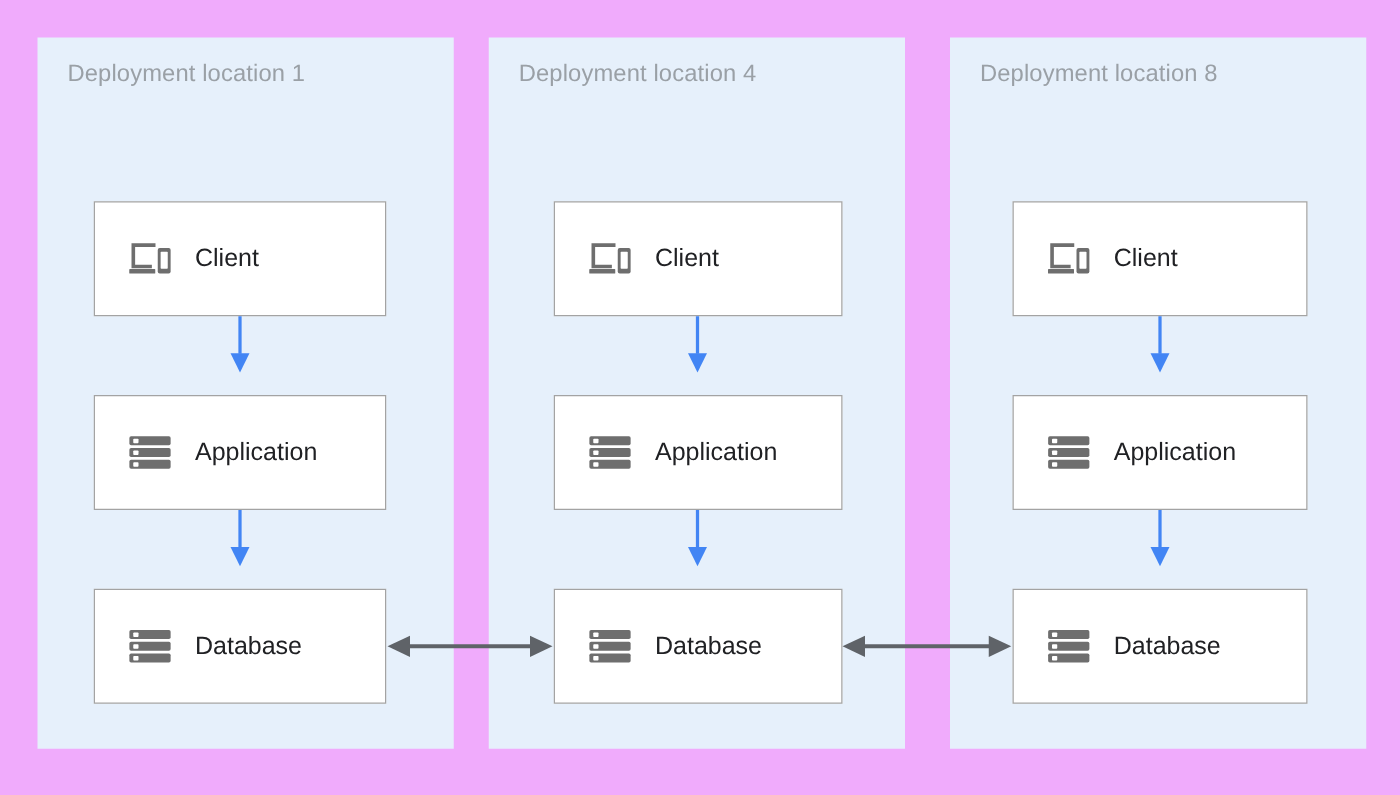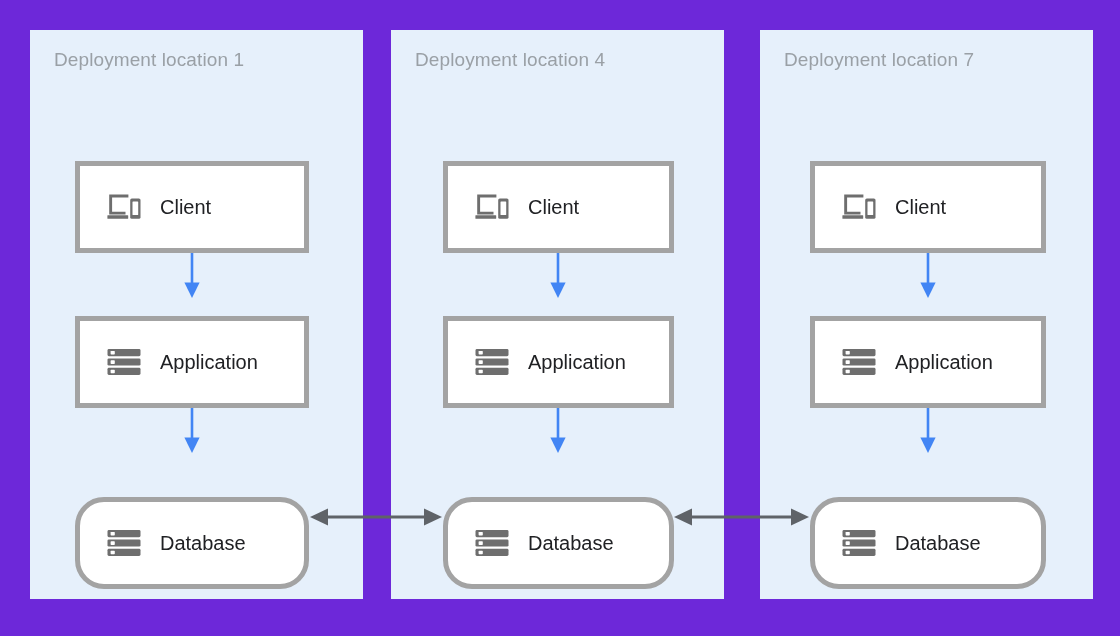--- a/index.html
+++ b/index.html
@@ -9,21 +9,21 @@
     background: #ffffff;
   }
   body {
     font-family: "Liberation Sans", sans-serif;
     -webkit-font-smoothing: antialiased;
   }
   #canvas {
     position: relative;
     width: 1120px;
     height: 636px;
-    background: #6d28d9;
+    background: #f0abfc;
     overflow: hidden;
   }
 
   
   .panel {
     position: absolute;
     top: 30px;
     height: 569px;
     background: #e6f0fb;
     box-sizing: border-box;
@@ -41,28 +41,28 @@
     color: #9aa0a6;
     letter-spacing: 0.1px;
     white-space: nowrap;
   }
 
   
   .node {
     position: absolute;
     box-sizing: border-box;
     background: #ffffff;
-    border: 5px solid #a3a3a3;
+    border: 1px solid #a3a3a3;
     display: flex;
     align-items: center;
     height: 92px;
   }
   .node-client      { top: 131px; }
   .node-application { top: 286px; text-align: center; }
-  .node-database    { top: 467px; border-radius: 29px; }
+  .node-database    { top: 441px; }
 
   
   .p1 .node { left: 45px;  width: 234px; }
   .p2 .node { left: 52px;  width: 231px; }
   .p3 .node { left: 50px;  width: 236px; }
 
   .node-icon {
     flex: 0 0 auto;
     margin-left: 26px;
     width: 36px;
@@ -195,21 +195,21 @@
         <rect x="1.5" y="14.4" width="33" height="7.2" rx="1.4" fill="#6e6e6e"></rect>
         <rect x="4.6" y="16.3" width="4.2" height="3.6" rx="0.7" fill="#ffffff"></rect>
         <rect x="1.5" y="23.8" width="33" height="7.2" rx="1.4" fill="#6e6e6e"></rect>
         <rect x="4.6" y="25.7" width="4.2" height="3.6" rx="0.7" fill="#ffffff"></rect>
       </svg>
       <span class="node-label">Database</span>
     </div>
   </div>
 
   <div class="panel panel-3 p3">
-    <div class="panel-title">Deployment location 7</div>
+    <div class="panel-title">Deployment location 8</div>
 
     <div class="node node-client">
       <svg class="node-icon" viewBox="0 0 36 36">
         <path d="M3.2 5.6h19.2v2.9H6.1v14.2h13.4v2.9H3.2z" fill="#6e6e6e"></path>
         <rect x="1.4" y="26.2" width="20.8" height="3.6" rx="0.5" fill="#6e6e6e"></rect>
         <rect x="24.2" y="9.4" width="10.3" height="20.4" rx="1.6" fill="#6e6e6e"></rect>
         <rect x="26.5" y="12.4" width="5.7" height="13.6" rx="0.6" fill="#ffffff"></rect>
       </svg>
       <span class="node-label">Client</span>
     </div>

